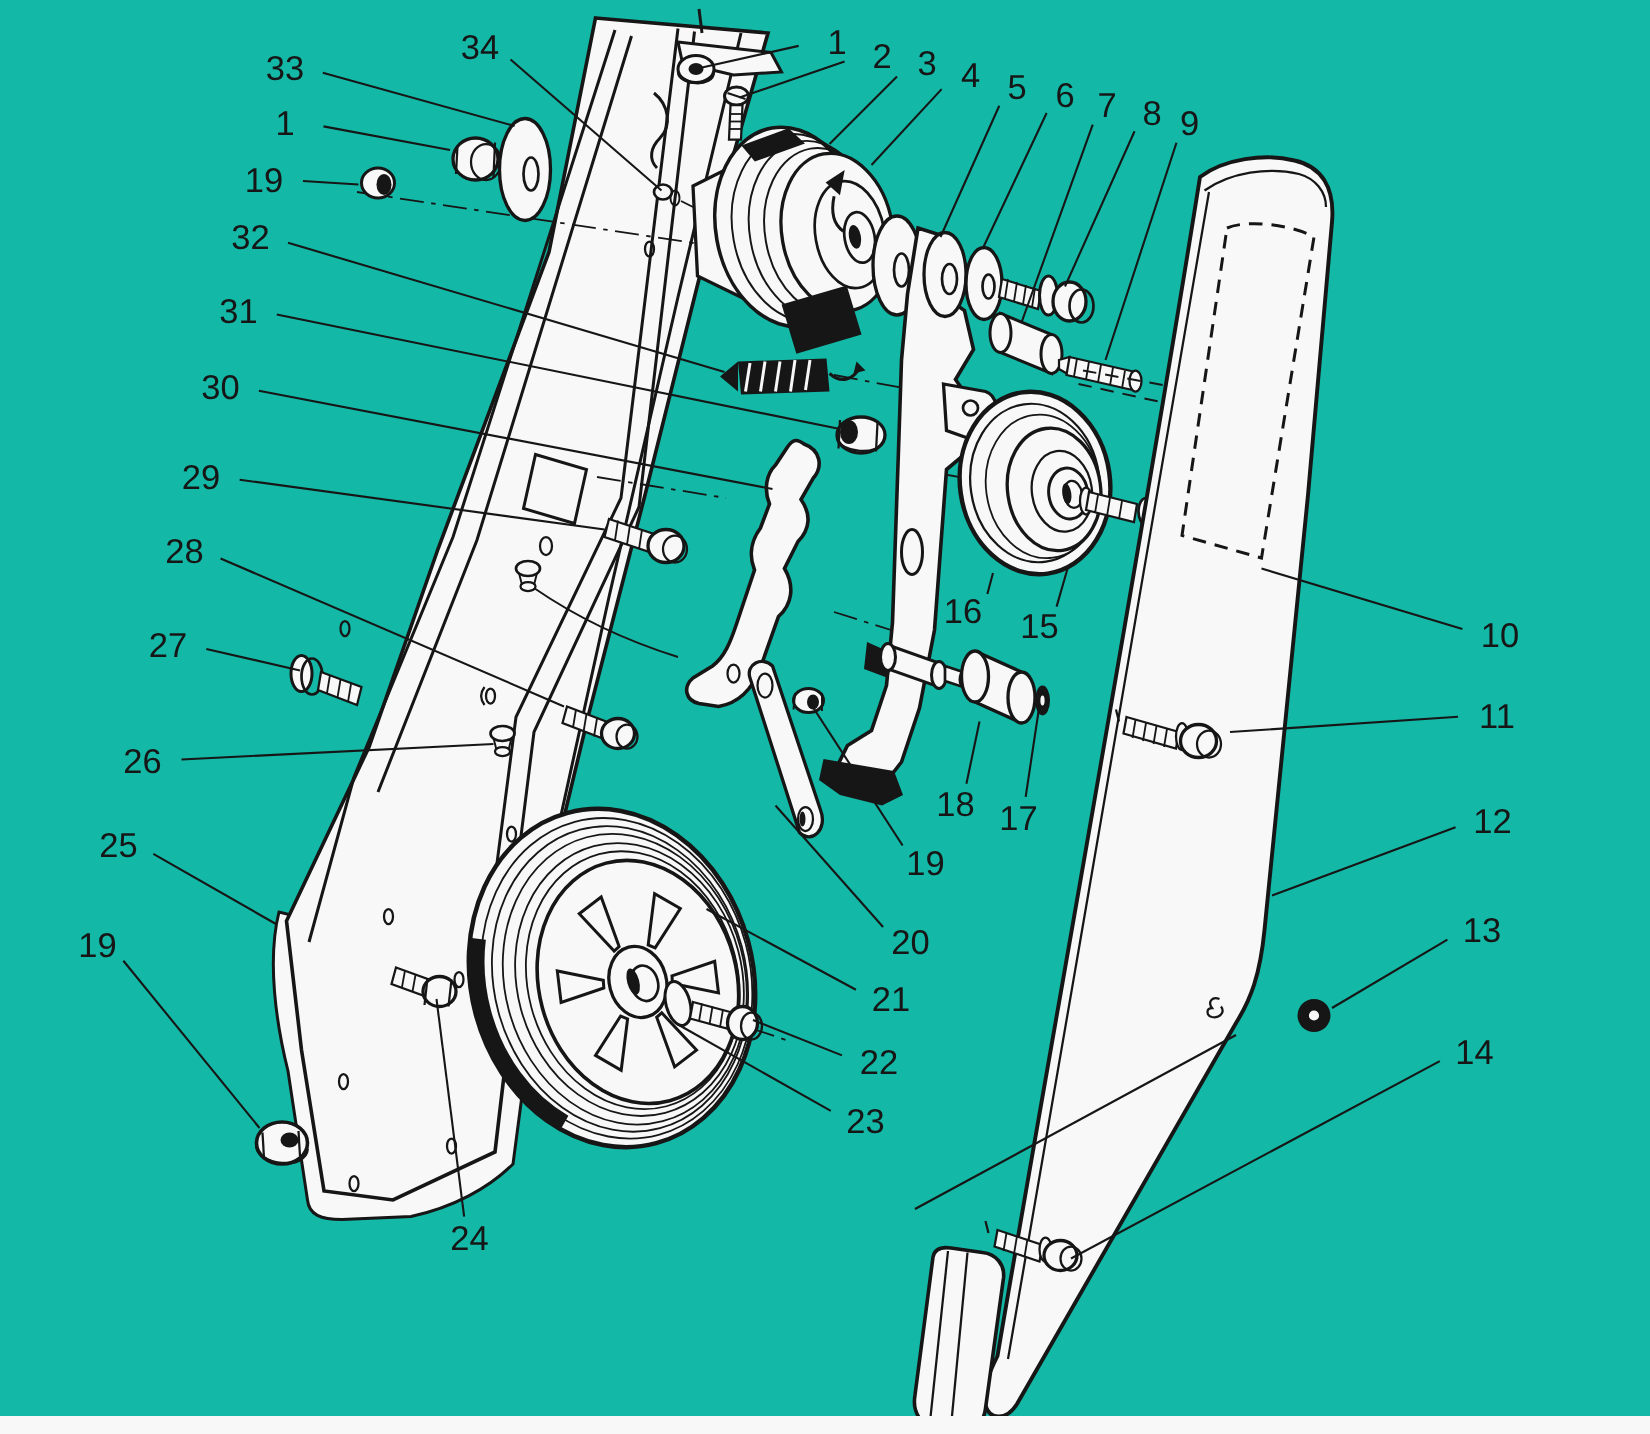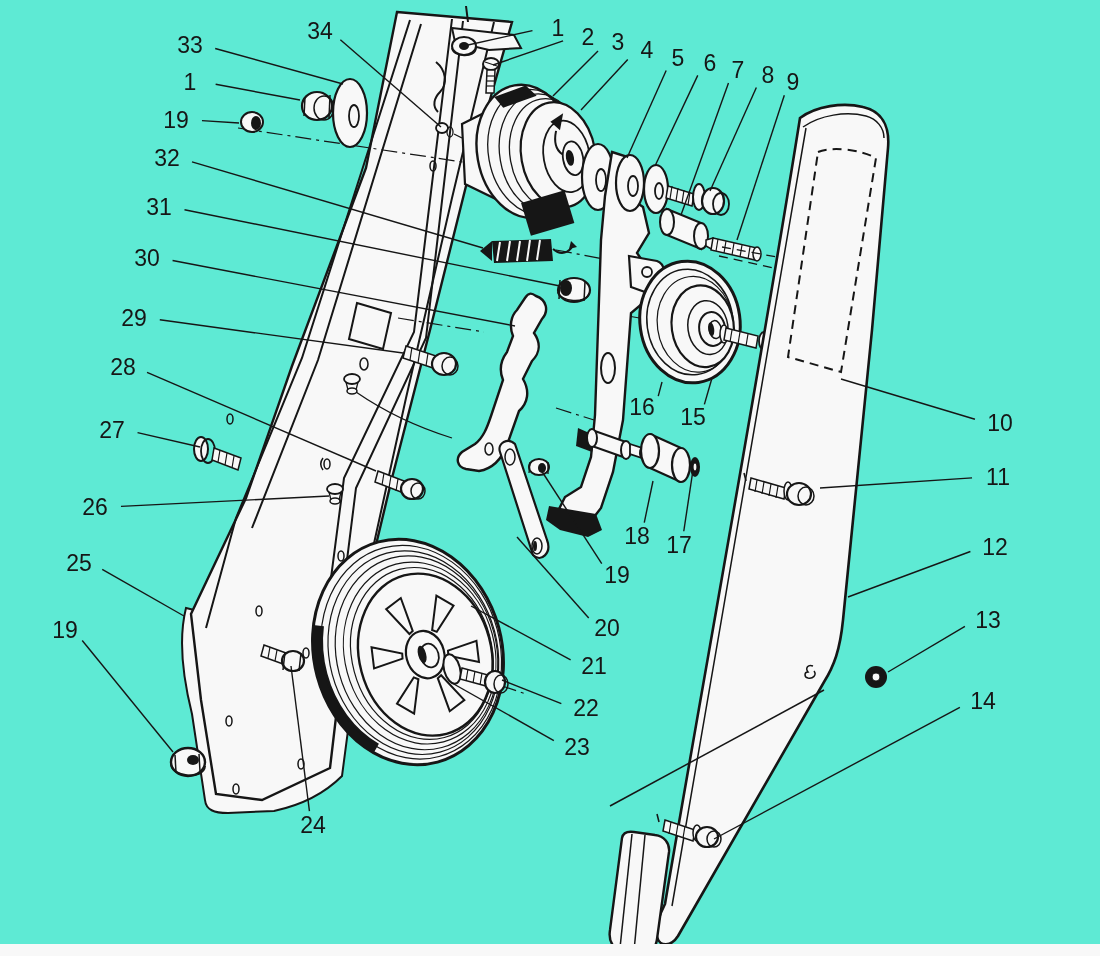--- a/index.html
+++ b/index.html
@@ -1,16 +1,16 @@
 <!DOCTYPE html>
 <html><head>
 <meta charset="utf-8">
 <style>
   html,body{margin:0;padding:0;background:#f8f8f8;}
-  .stage{width:1100px;height:944px;position:relative;background:#5eead4;overflow:hidden;}
+  .stage{width:1100px;height:944px;position:relative;background:#14b8a6;overflow:hidden;}
   svg{display:block;}
   .pt{fill:#f8f8f8;stroke:#161616;}
   .nf{fill:none;stroke:#161616;}
   .ink{fill:#161616;stroke:none;}
   .s1{stroke-width:1.2px;} .s13{stroke-width:1.3px;} .s15{stroke-width:1.5px;}
   .s18{stroke-width:1.8px;} .s2{stroke-width:2px;} .s22{stroke-width:2.2px;}
   .s24{stroke-width:2.4px;} .s3{stroke-width:3px;}
   .dash{stroke-dasharray:9 6;}
   .axis{fill:none;stroke:#161616;stroke-width:1.2px;stroke-dasharray:16 5 3 5;}
   .wht{stroke:#f8f8f8;stroke-width:2px;}

